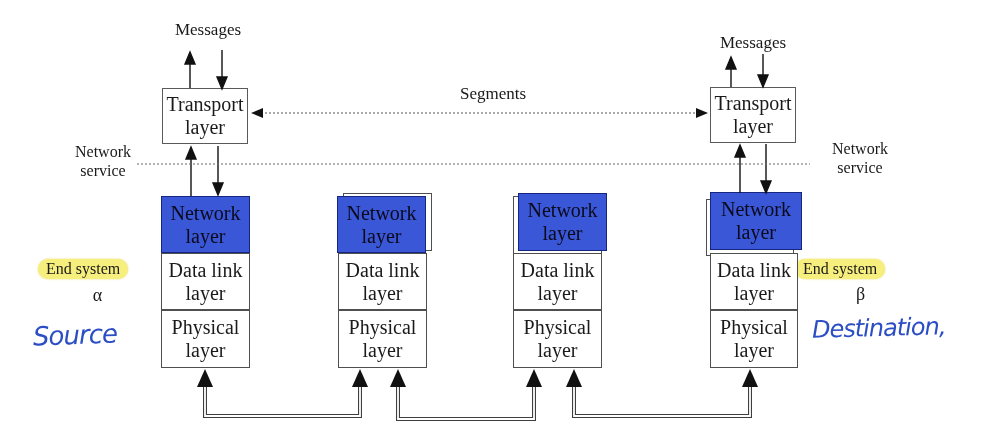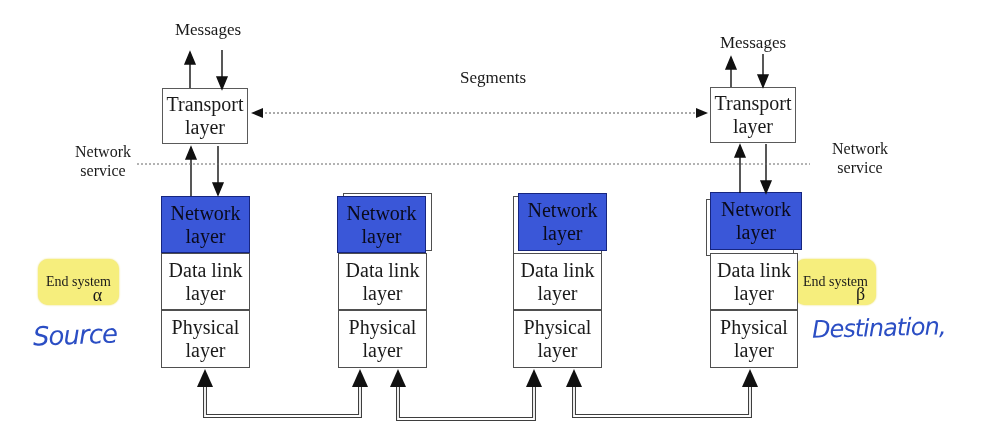--- a/index.html
+++ b/index.html
@@ -11,39 +11,39 @@
   .lbl{white-space:pre-line;text-align:center;line-height:1.18;}
   .box{
     position:absolute;display:flex;align-items:center;justify-content:center;
     text-align:center;white-space:pre-line;line-height:1.15;font-size:20px;
     border:1px solid #4f4f4f;background:#fff;box-sizing:border-box;z-index:2;
   }
   .box.transport{border-color:#5a5a5a;}
   .box.blue{background:#3a57d8;border-color:#16257f;color:#0a0a1a;z-index:3;}
   .ghost{position:absolute;border:1px solid #4f4f4f;background:#fff;box-sizing:border-box;z-index:1;}
   .hl{
-    display:inline-block;background:#f6ee7d;border-radius:10px;padding:15px 8px;
-    font-size:14px;box-shadow:0 0 2px #e8d95a;
+    display:inline-block;background:#f6ee7d;border-radius:10px;padding:1px 8px;
+    font-size:16px;box-shadow:0 0 2px #e8d95a;
   }
   .greek{font-size:18px;text-align:center;}
   .hand{
     font-family:"DejaVu Sans", sans-serif;font-style:italic;color:#2b4ec4;
     letter-spacing:-1px;font-weight:500;
   }
   .toplabel{font-size:17px;text-align:center;}
   svg.overlay{position:absolute;left:0;top:0;z-index:4;pointer-events:none;}
 </style>
 </head>
 <body>
 
 <div id="canvas">
 
   <div class="abs toplabel" style="left:158px;top:20px;width:100px;">Messages</div>
   <div class="abs toplabel" style="left:703px;top:33px;width:100px;">Messages</div>
-  <div class="abs toplabel" style="left:418px;top:68px;width:150px;">Segments</div>
+  <div class="abs toplabel" style="left:418px;top:84px;width:150px;">Segments</div>
 
   <div class="abs lbl" style="left:58px;top:143px;width:90px;font-size:16px;">Network
 service</div>
   <div class="abs lbl" style="left:814px;top:140px;width:92px;font-size:16px;">Network
 service</div>
 
   <div class="box transport" style="left:162px;top:88px;width:86px;height:56px;">Transport
 layer</div>
   <div class="box transport" style="left:710px;top:87px;width:86px;height:56px;">Transport
 layer</div>

